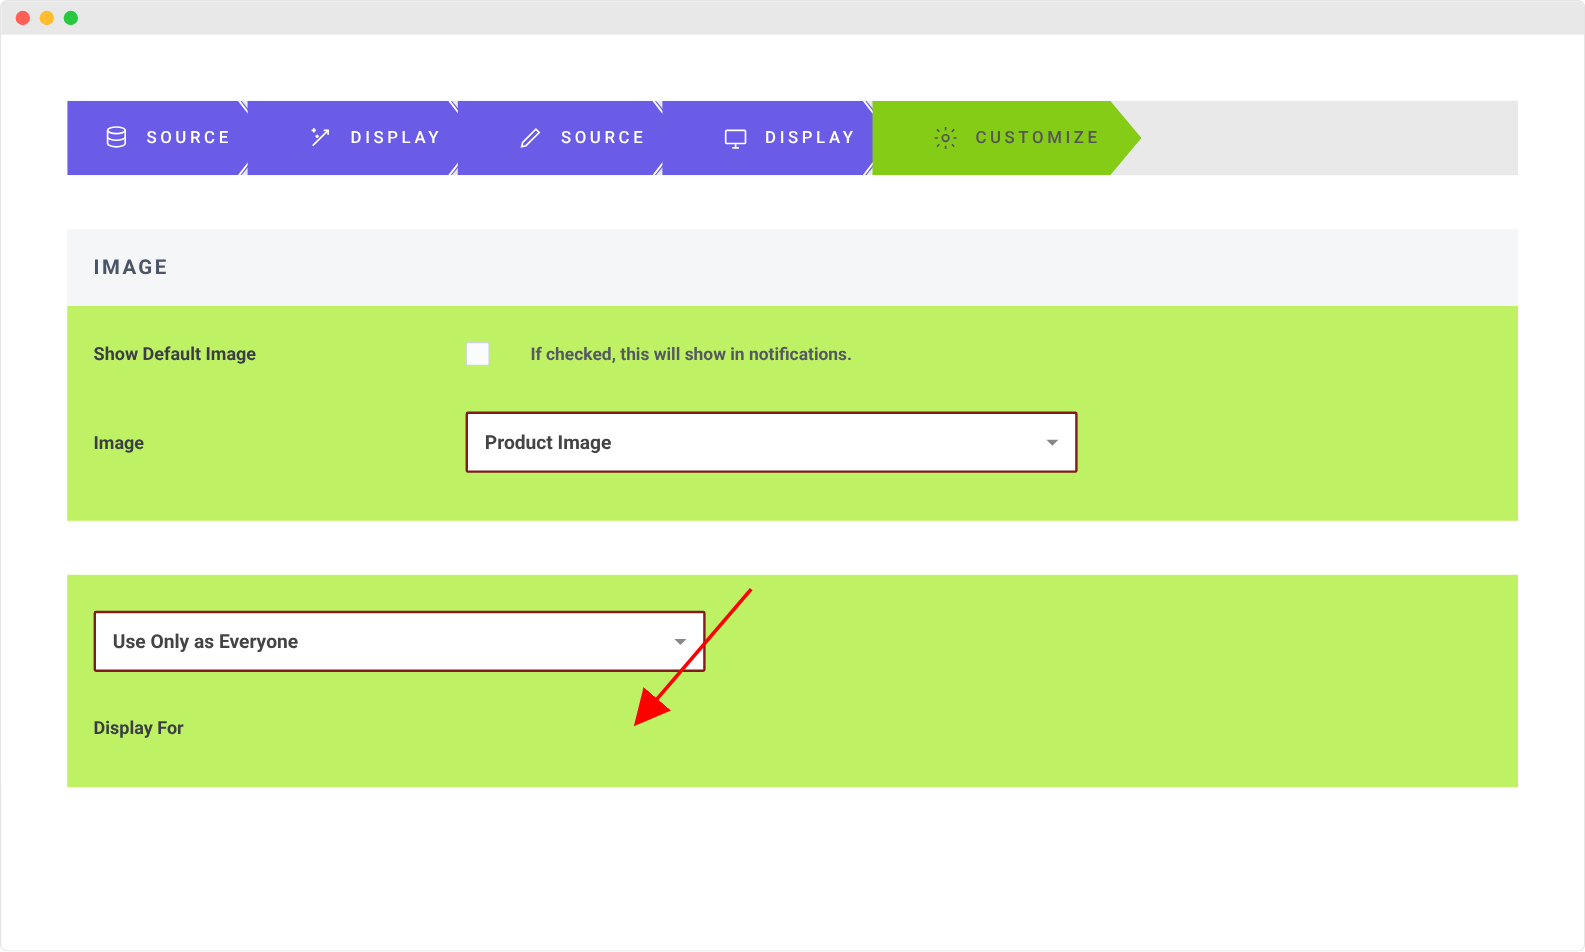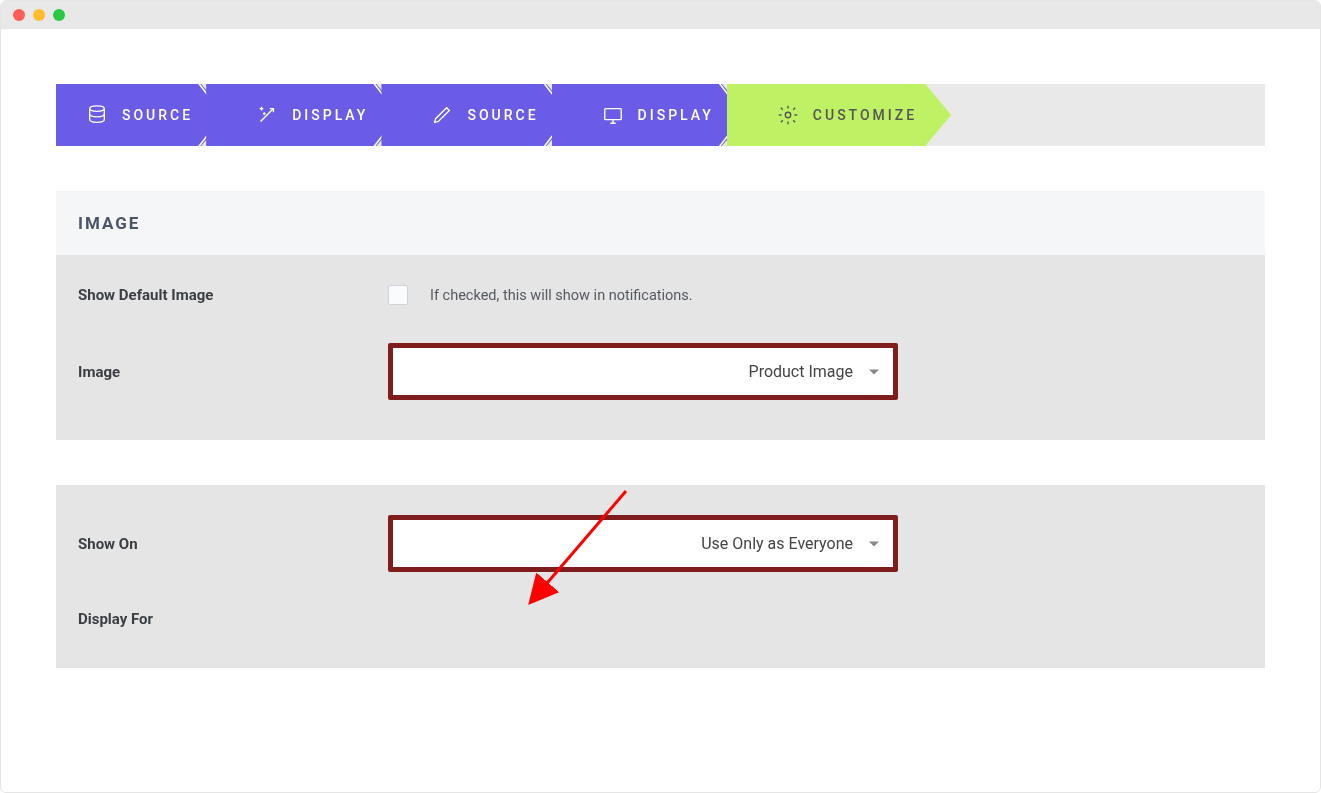--- a/index.html
+++ b/index.html
@@ -62,78 +62,77 @@
       position: absolute;
       right: 3px;
       top: 0;
       bottom: 0;
       width: 26px;
       clip-path: polygon(0 0, 2px 0, 100% 50%, 2px 100%, 0 100%, calc(100% - 2px) 50%);
       background: #fff;
       pointer-events: none;
     }
     .step.inactive {
-      background: #bef264;
+      background: #84cc16;
       color: #555;
     }
     .step.inactive svg { stroke: #555; fill: none; }
     .step svg { stroke: #fff; fill: none; stroke-width: 1.5; }
     .step-icon { width: 22px; height: 22px; display: flex; align-items: center; justify-content: center; }
 
     .panel {
       margin: 45px 55px 0 55px;
     }
     .section-header {
       background: #f5f6f8;
       padding: 22px 22px;
       color: #4a5568;
       font-weight: 700;
       font-size: 17px;
       letter-spacing: 2px;
     }
     .form-area {
       padding: 30px 22px 40px 22px;
-      background: #e5e5e5;
+      background: #bef264;
     }
     .row {
       display: flex;
       align-items: center;
       margin-bottom: 38px;
     }
     .row:last-child { margin-bottom: 0; }
     .label {
       width: 310px;
       font-weight: 700;
       font-size: 15px;
       color: #3b3f44;
     }
-    .control { flex: 1; max-width: 510px; display: flex; align-items: center; gap: 22px; }
+    .control { flex: 1; max-width: 510px; display: flex; align-items: center; gap: 34px; font-weight: bold; }
 
     .checkbox {
       width: 20px;
       height: 20px;
       border: 1px solid #cfd4db;
       background: #fafbfc;
       border-radius: 2px;
     }
     .help {
       color: #555a60;
       font-size: 14.5px;
     }
     .select {
       position: relative;
       width: 100%;
-      border: 5px solid #7f1d1d;
+      border: 2px solid #7f1d1d;
       border-radius: 2px;
       background: #fff;
       padding: 14px 40px 14px 14px;
       font-size: 16px;
       color: #444;
       cursor: pointer;
-      text-align: right;
     }
     .select .caret {
       position: absolute;
       right: 14px;
       top: 50%;
       transform: translateY(-50%);
       width: 0; height: 0;
       border-left: 5px solid transparent;
       border-right: 5px solid transparent;
       border-top: 5px solid #888;
@@ -237,21 +236,20 @@
           </div>
         </div>
 
       </div>
     </div>
 
     <div class="panel">
       <div class="form-area">
 
         <div class="row">
-          <div class="label">Show On</div>
           <div class="control">
             <div class="select">
               <span>Use Only as Everyone</span>
               <span class="caret"></span>
             </div>
           </div>
         </div>
 
         <div class="row">
           <div class="label">Display For</div>

